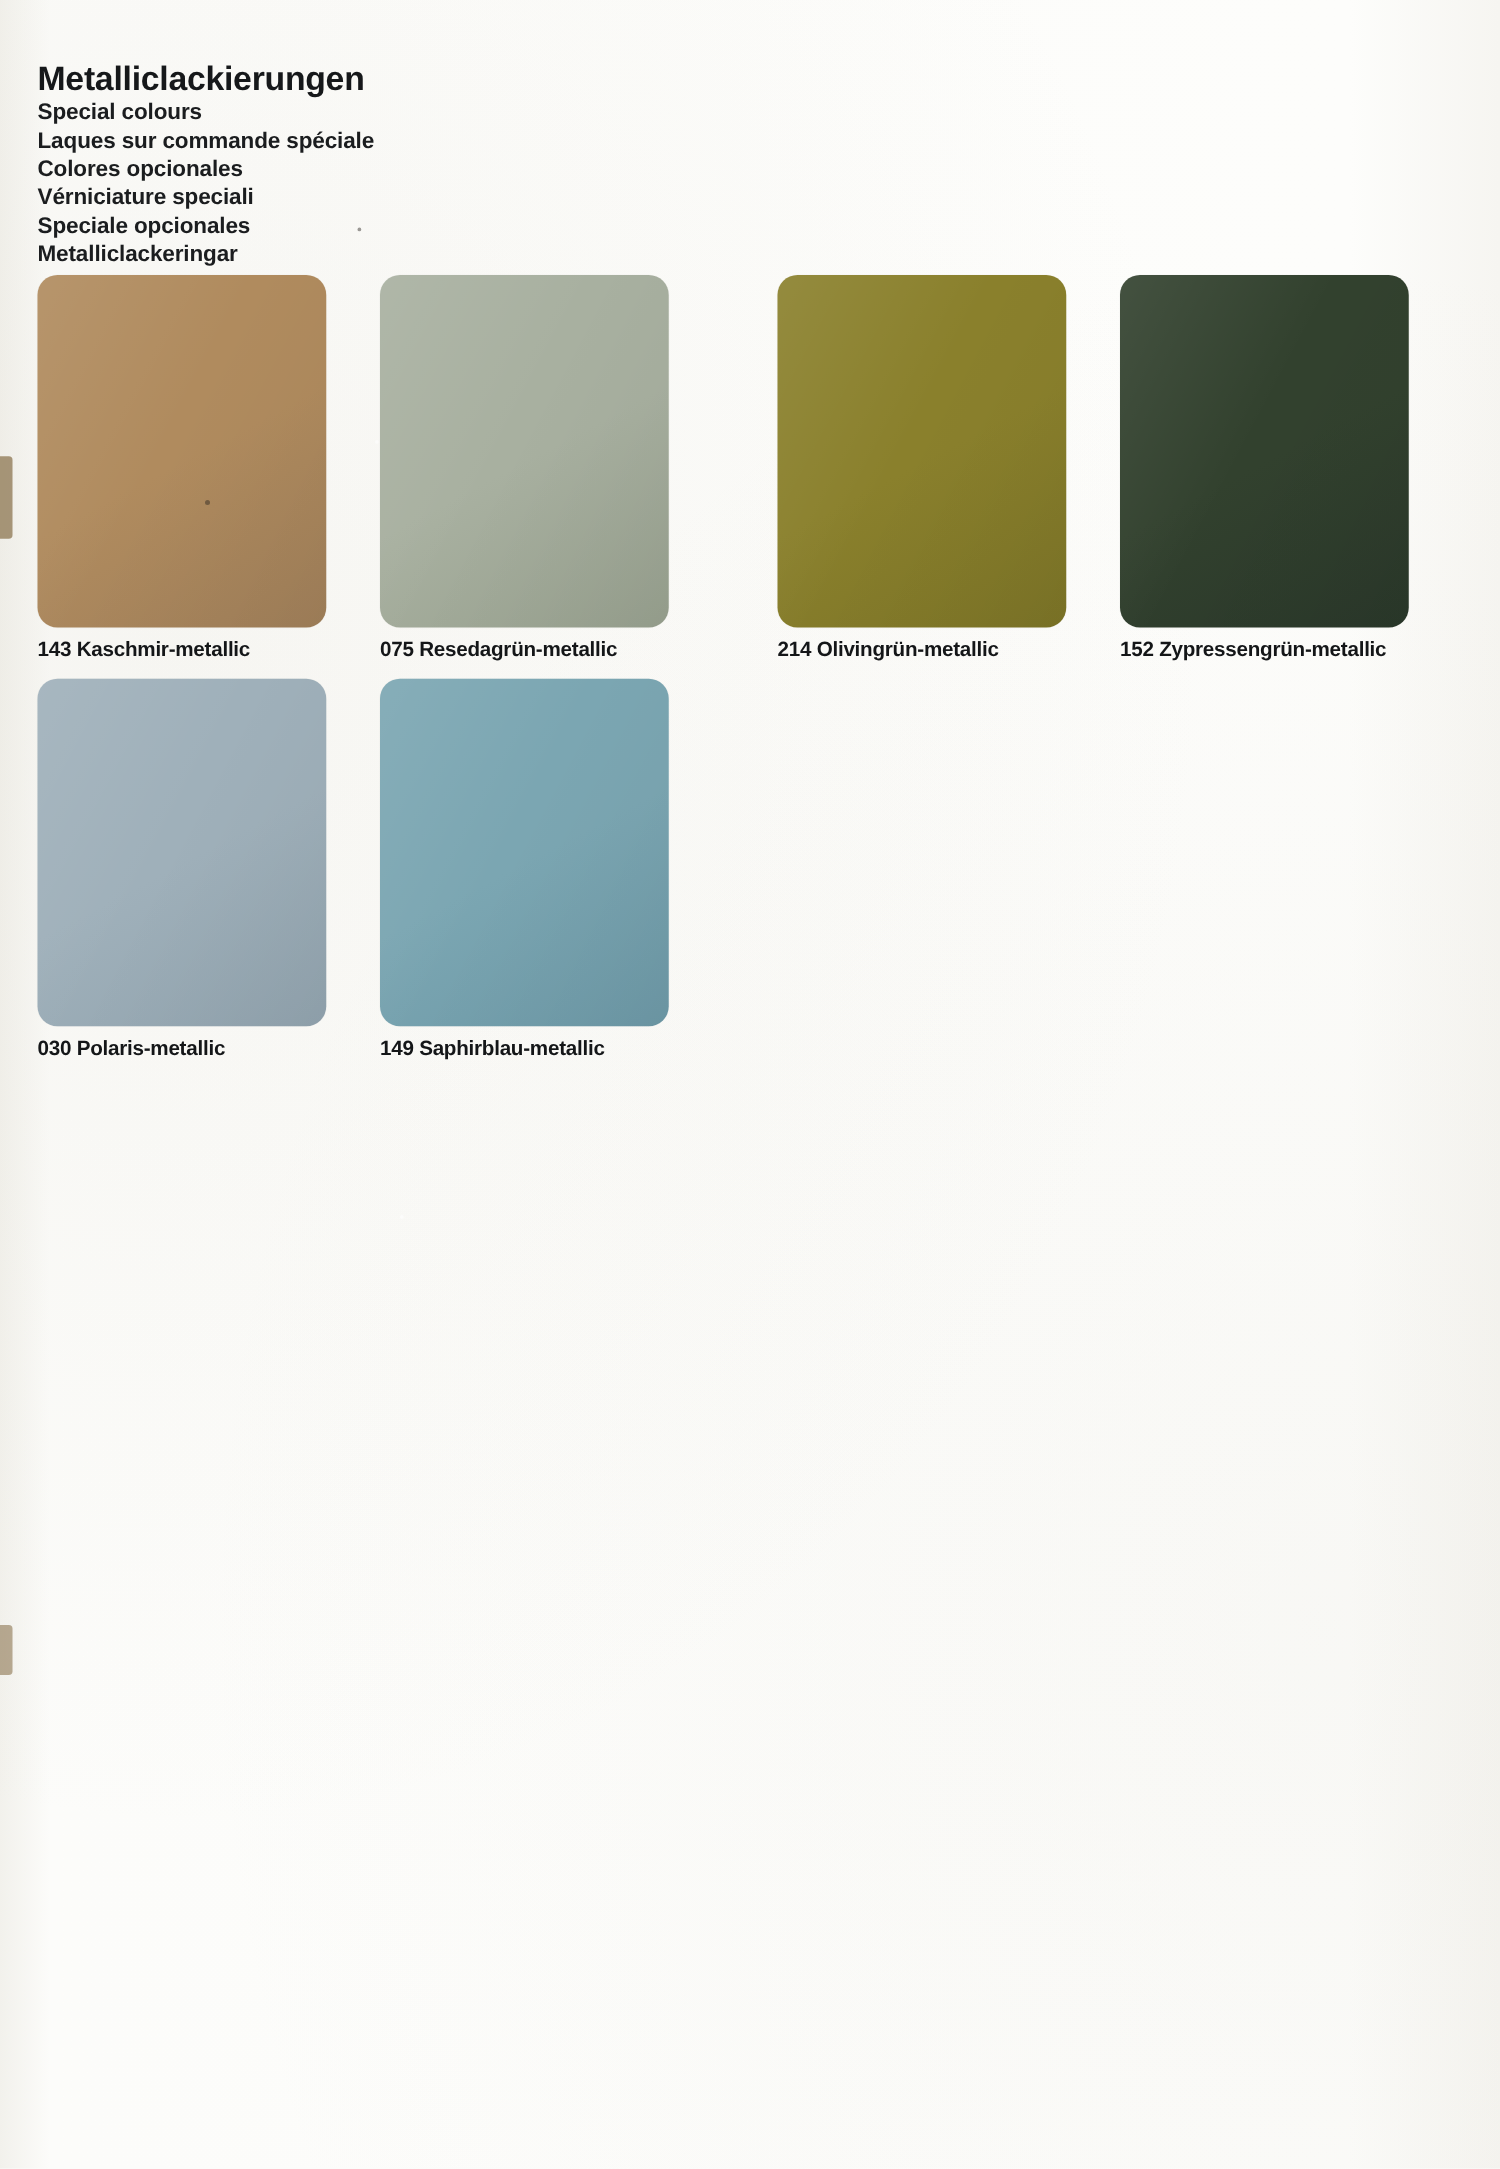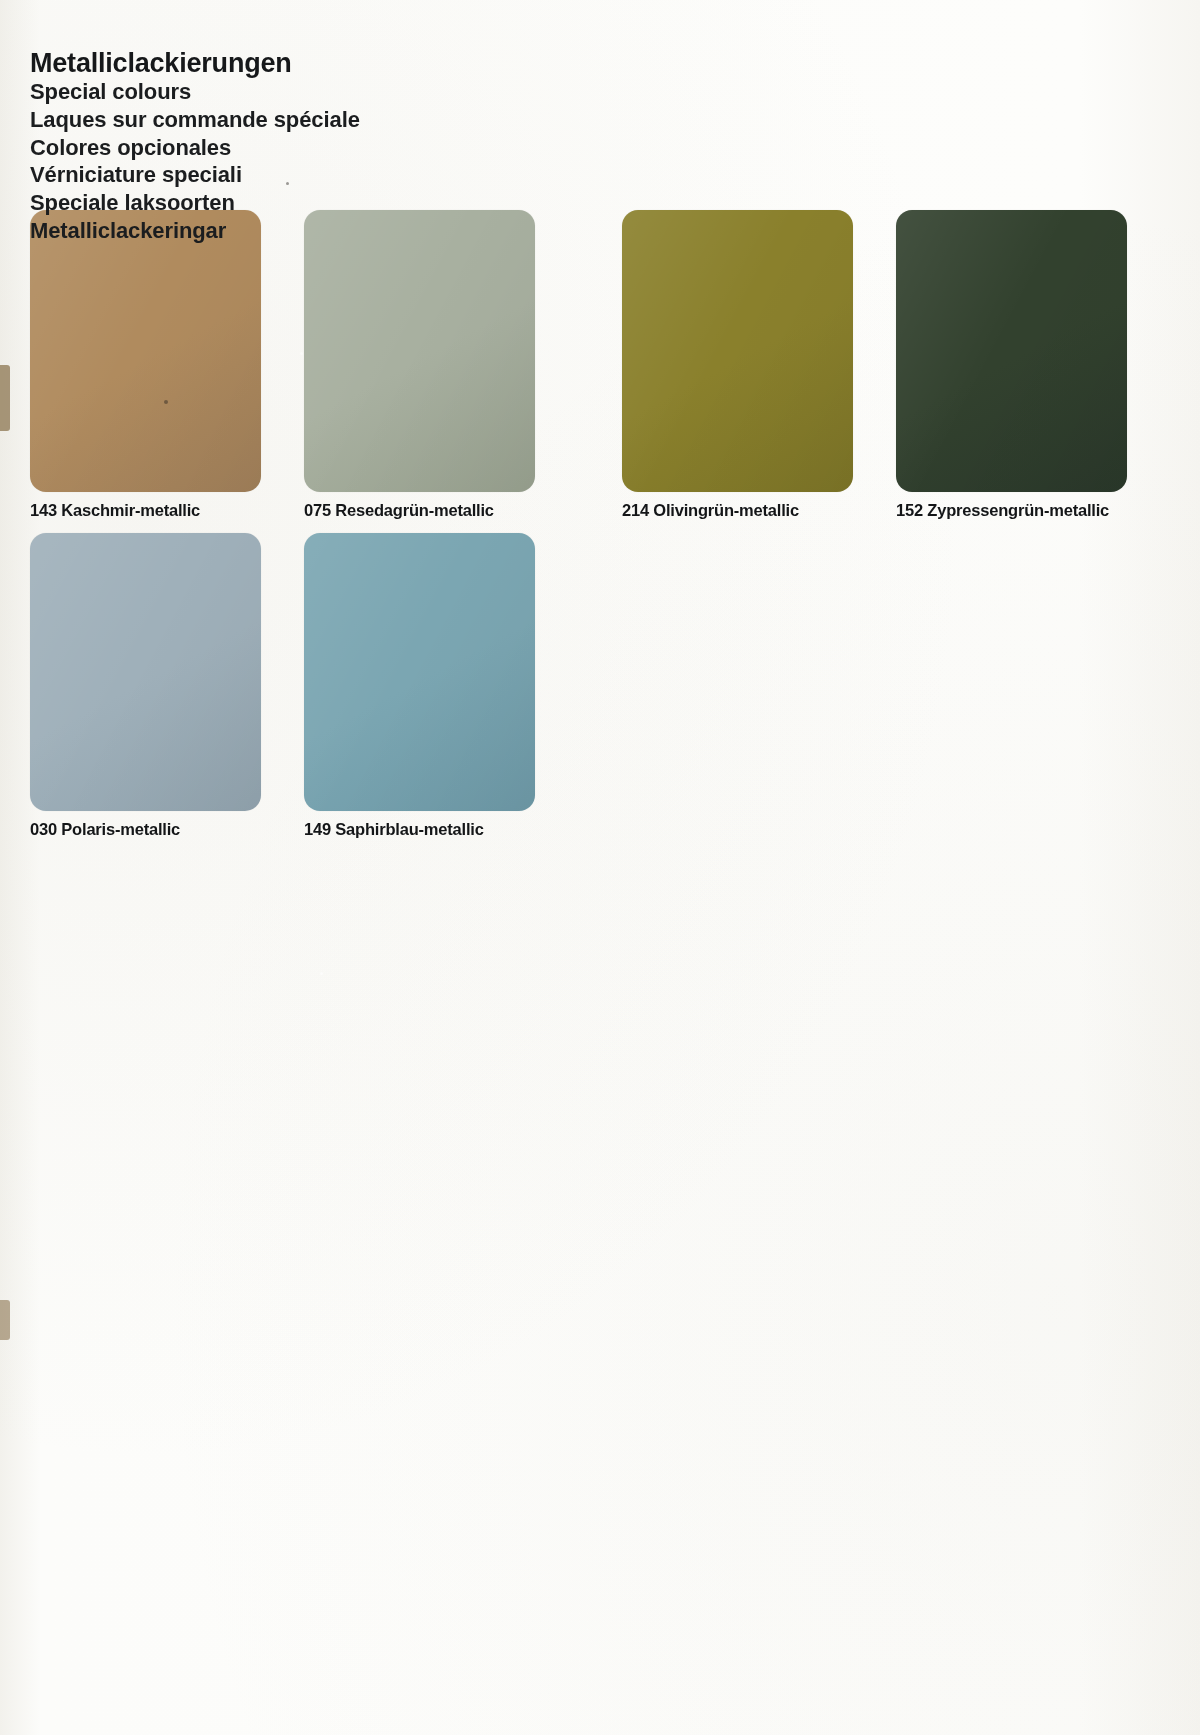--- a/index.html
+++ b/index.html
@@ -56,32 +56,32 @@
   .heading h1 {
     margin: 0;
     font-size: 27px;
     font-weight: bold;
     letter-spacing: -0.2px;
     color: #16181a;
     line-height: 1.12;
   }
   .heading .sub {
     margin: 0;
-    font-size: 22px;
+    font-size: 18px;
     font-weight: bold;
     color: #1b1d1f;
     line-height: 1.26;
     letter-spacing: -0.1px;
   }
 
   
   .grid {
     position: absolute;
     left: 30px;
-    top: 210px;
+    top: 220px;
     width: 1140px;
     z-index: 3;
   }
   .row {
     display: flex;
     align-items: flex-start;
   }
   .cell {
     width: 248px;
     margin-right: 26px;
@@ -135,21 +135,21 @@
 
 <div class="binding-mark m1"></div>
 <div class="binding-mark m2"></div>
 
 <div class="heading">
   <h1>Metalliclackierungen</h1>
   <p class="sub">Special colours</p>
   <p class="sub">Laques sur commande spéciale</p>
   <p class="sub">Colores opcionales</p>
   <p class="sub">Vérniciature speciali</p>
-  <p class="sub">Speciale laksoorten</p>
+  <p class="sub">Speciale opcionales</p>
   <p class="sub">Metalliclackeringar</p>
 </div>
 
 <div class="grid">
 
   <div class="row row-1">
     <div class="cell">
       <div class="chip tall" style="background: linear-gradient(152deg, rgb(176, 139, 94) 0%, rgb(176, 139, 94) 52%, rgb(161, 128, 90) 100%);"></div>
       <div class="caption">143 Kaschmir-metallic</div>
     </div>

